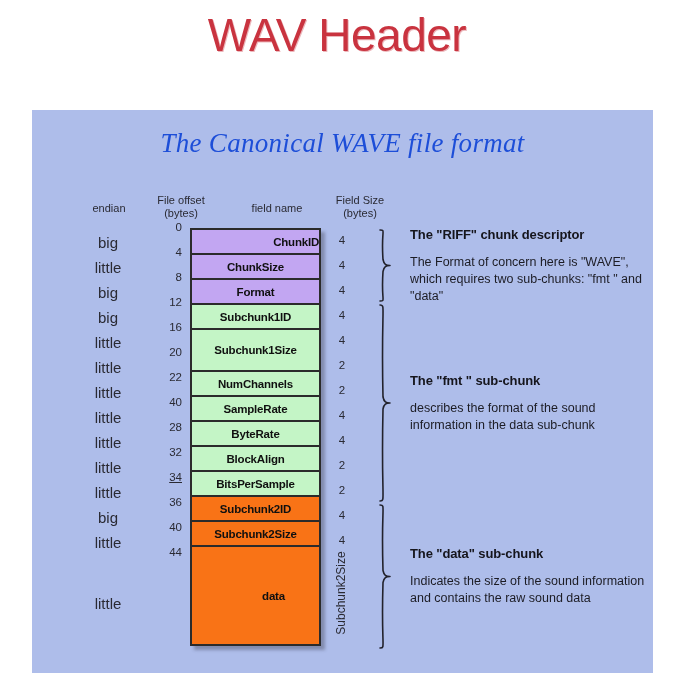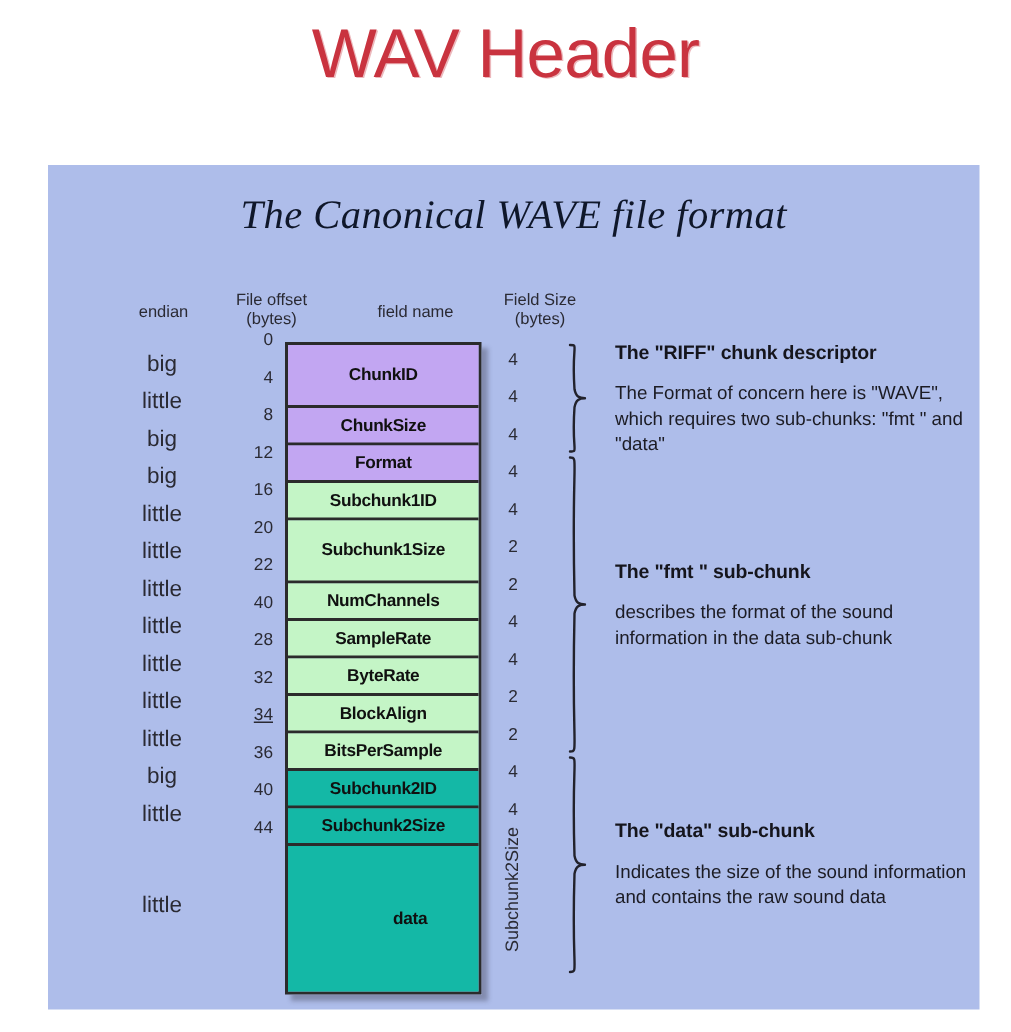--- a/index.html
+++ b/index.html
@@ -41,21 +41,21 @@
 
   #diagram-title {
     position: absolute;
     left: 0;
     top: 18px;
     width: 621px;
     text-align: center;
     font-family: "Liberation Serif", serif;
     font-style: italic;
     font-size: 27px;
-    color: #0f172a;
+    color: #1d4ed8;
     letter-spacing: 0.3px;
   }
 
   
   .col-header {
     position: absolute;
     font-size: 11px;
     color: #2a2a33;
     text-align: center;
     line-height: 13px;
@@ -82,21 +82,21 @@
     align-items: center;
     justify-content: center;
     font-size: 11.5px;
     font-weight: bold;
     color: #101010;
     letter-spacing: -0.2px;
   }
   .field-row:last-child { border-bottom: none; padding-left: 36px; }
   .c-purple { background: #c2a6f2; }
   .c-green  { background: #c4f5c6; }
-  .c-orange { background: #14b8a6; }
+  .c-orange { background: #f97316; }
 
   
   .endian-label {
     position: absolute;
     left: 42px;
     width: 68px;
     text-align: center;
     font-size: 15px;
     color: #2a2a33;
   }
@@ -209,21 +209,21 @@
       <div class="offset-label" style="top: 286px;">40</div>
       <div class="offset-label" style="top: 311px;">28</div>
       <div class="offset-label" style="top: 336px;">32</div>
       <div class="offset-label" style="top: 361px; text-decoration: underline;">34</div>
       <div class="offset-label" style="top: 386px;">36</div>
       <div class="offset-label" style="top: 411px;">40</div>
       <div class="offset-label" style="top: 436px;">44</div>
     </div>
 
   <div id="field-table">
-      <div class="field-row c-purple" style="height: 42px;">
+      <div class="field-row c-purple" style="height: 25px; justify-content: flex-end;">
         <span>ChunkID</span>
       </div>
       <div class="field-row c-purple" style="height: 25px;">
         <span>ChunkSize</span>
       </div>
       <div class="field-row c-purple" style="height: 25px;">
         <span>Format</span>
       </div>
       <div class="field-row c-green" style="height: 25px;">
         <span>Subchunk1ID</span>

